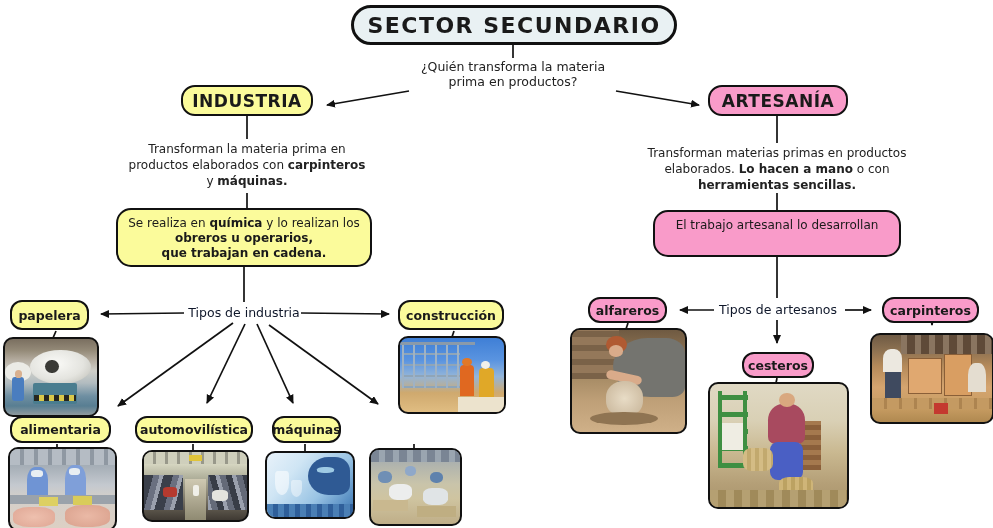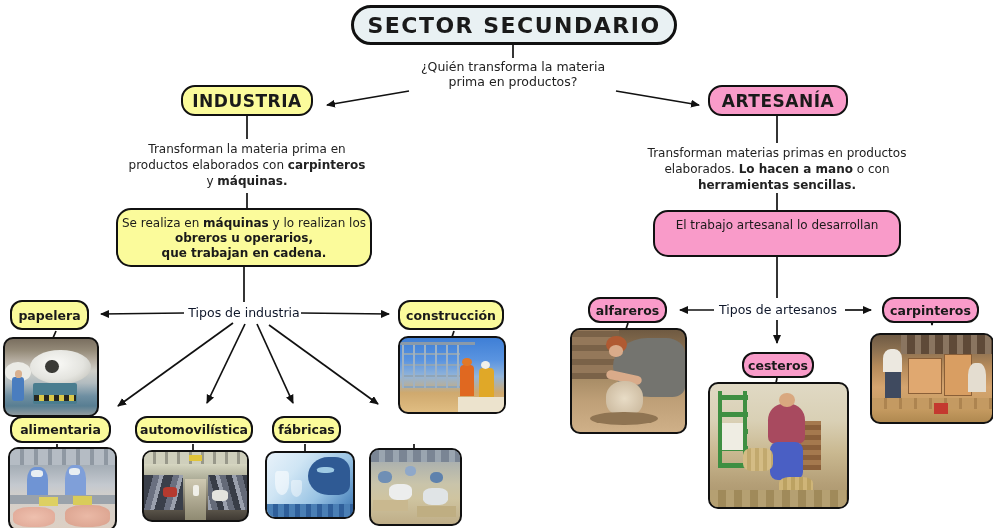--- a/index.html
+++ b/index.html
@@ -186,21 +186,21 @@
     <div><span>y </span><b>máquinas.</b></div>
   </div>
 
   <div class="para" style="left:632px;top:145px;width:290px;">
     <div><span>Transforman materias primas en productos</span></div>
     <div><span>elaborados. </span><b>Lo hacen a mano</b><span> o con</span></div>
     <div><b>herramientas sencillas.</b></div>
   </div>
 
   <div class="bignote yellow" style="left:116px;top:208px;width:256px;height:59px;">
-    <div><span>Se realiza en </span><b>máquinas</b><span> y lo realizan los</span></div>
+    <div><span>Se realiza en </span><b>química</b><span> y lo realizan los</span></div>
     <div><b>obreros u operarios,</b></div>
     <div><b>que trabajan en cadena.</b></div>
   </div>
 
   <div class="bignote pink" style="left:653px;top:210px;width:248px;height:47px;">
     <div><span>El trabajo artesanal lo desarrollan</span></div>
   </div>
 
   <div class="typelabel" style="left:183px;top:305px;width:122px;">Tipos de industria</div>
   <div class="typelabel" style="left:712px;top:302px;width:132px;">Tipos de artesanos</div>
@@ -211,21 +211,21 @@
   <div class="node leaf-node yellow" style="left:398px;top:300px;width:106px;height:30px;">
       <span>construcción</span>
     </div>
   <div class="node leaf-node yellow" style="left:10px;top:416px;width:101px;height:27px;">
       <span>alimentaria</span>
     </div>
   <div class="node leaf-node yellow" style="left:135px;top:416px;width:118px;height:27px;">
       <span>automovilística</span>
     </div>
   <div class="node leaf-node yellow" style="left:272px;top:416px;width:69px;height:27px;">
-      <span>fábricas</span>
+      <span>máquinas</span>
     </div>
   <div class="node leaf-node yellow" style="left:388px;top:417px;width:54px;height:26px;margin-top:40px;">
       <span>textil</span>
     </div>
 
   <div class="node leaf-node pink" style="left:588px;top:297px;width:79px;height:26px;">
       <span>alfareros</span>
     </div>
   <div class="node leaf-node pink" style="left:742px;top:352px;width:72px;height:26px;">
       <span>cesteros</span>

